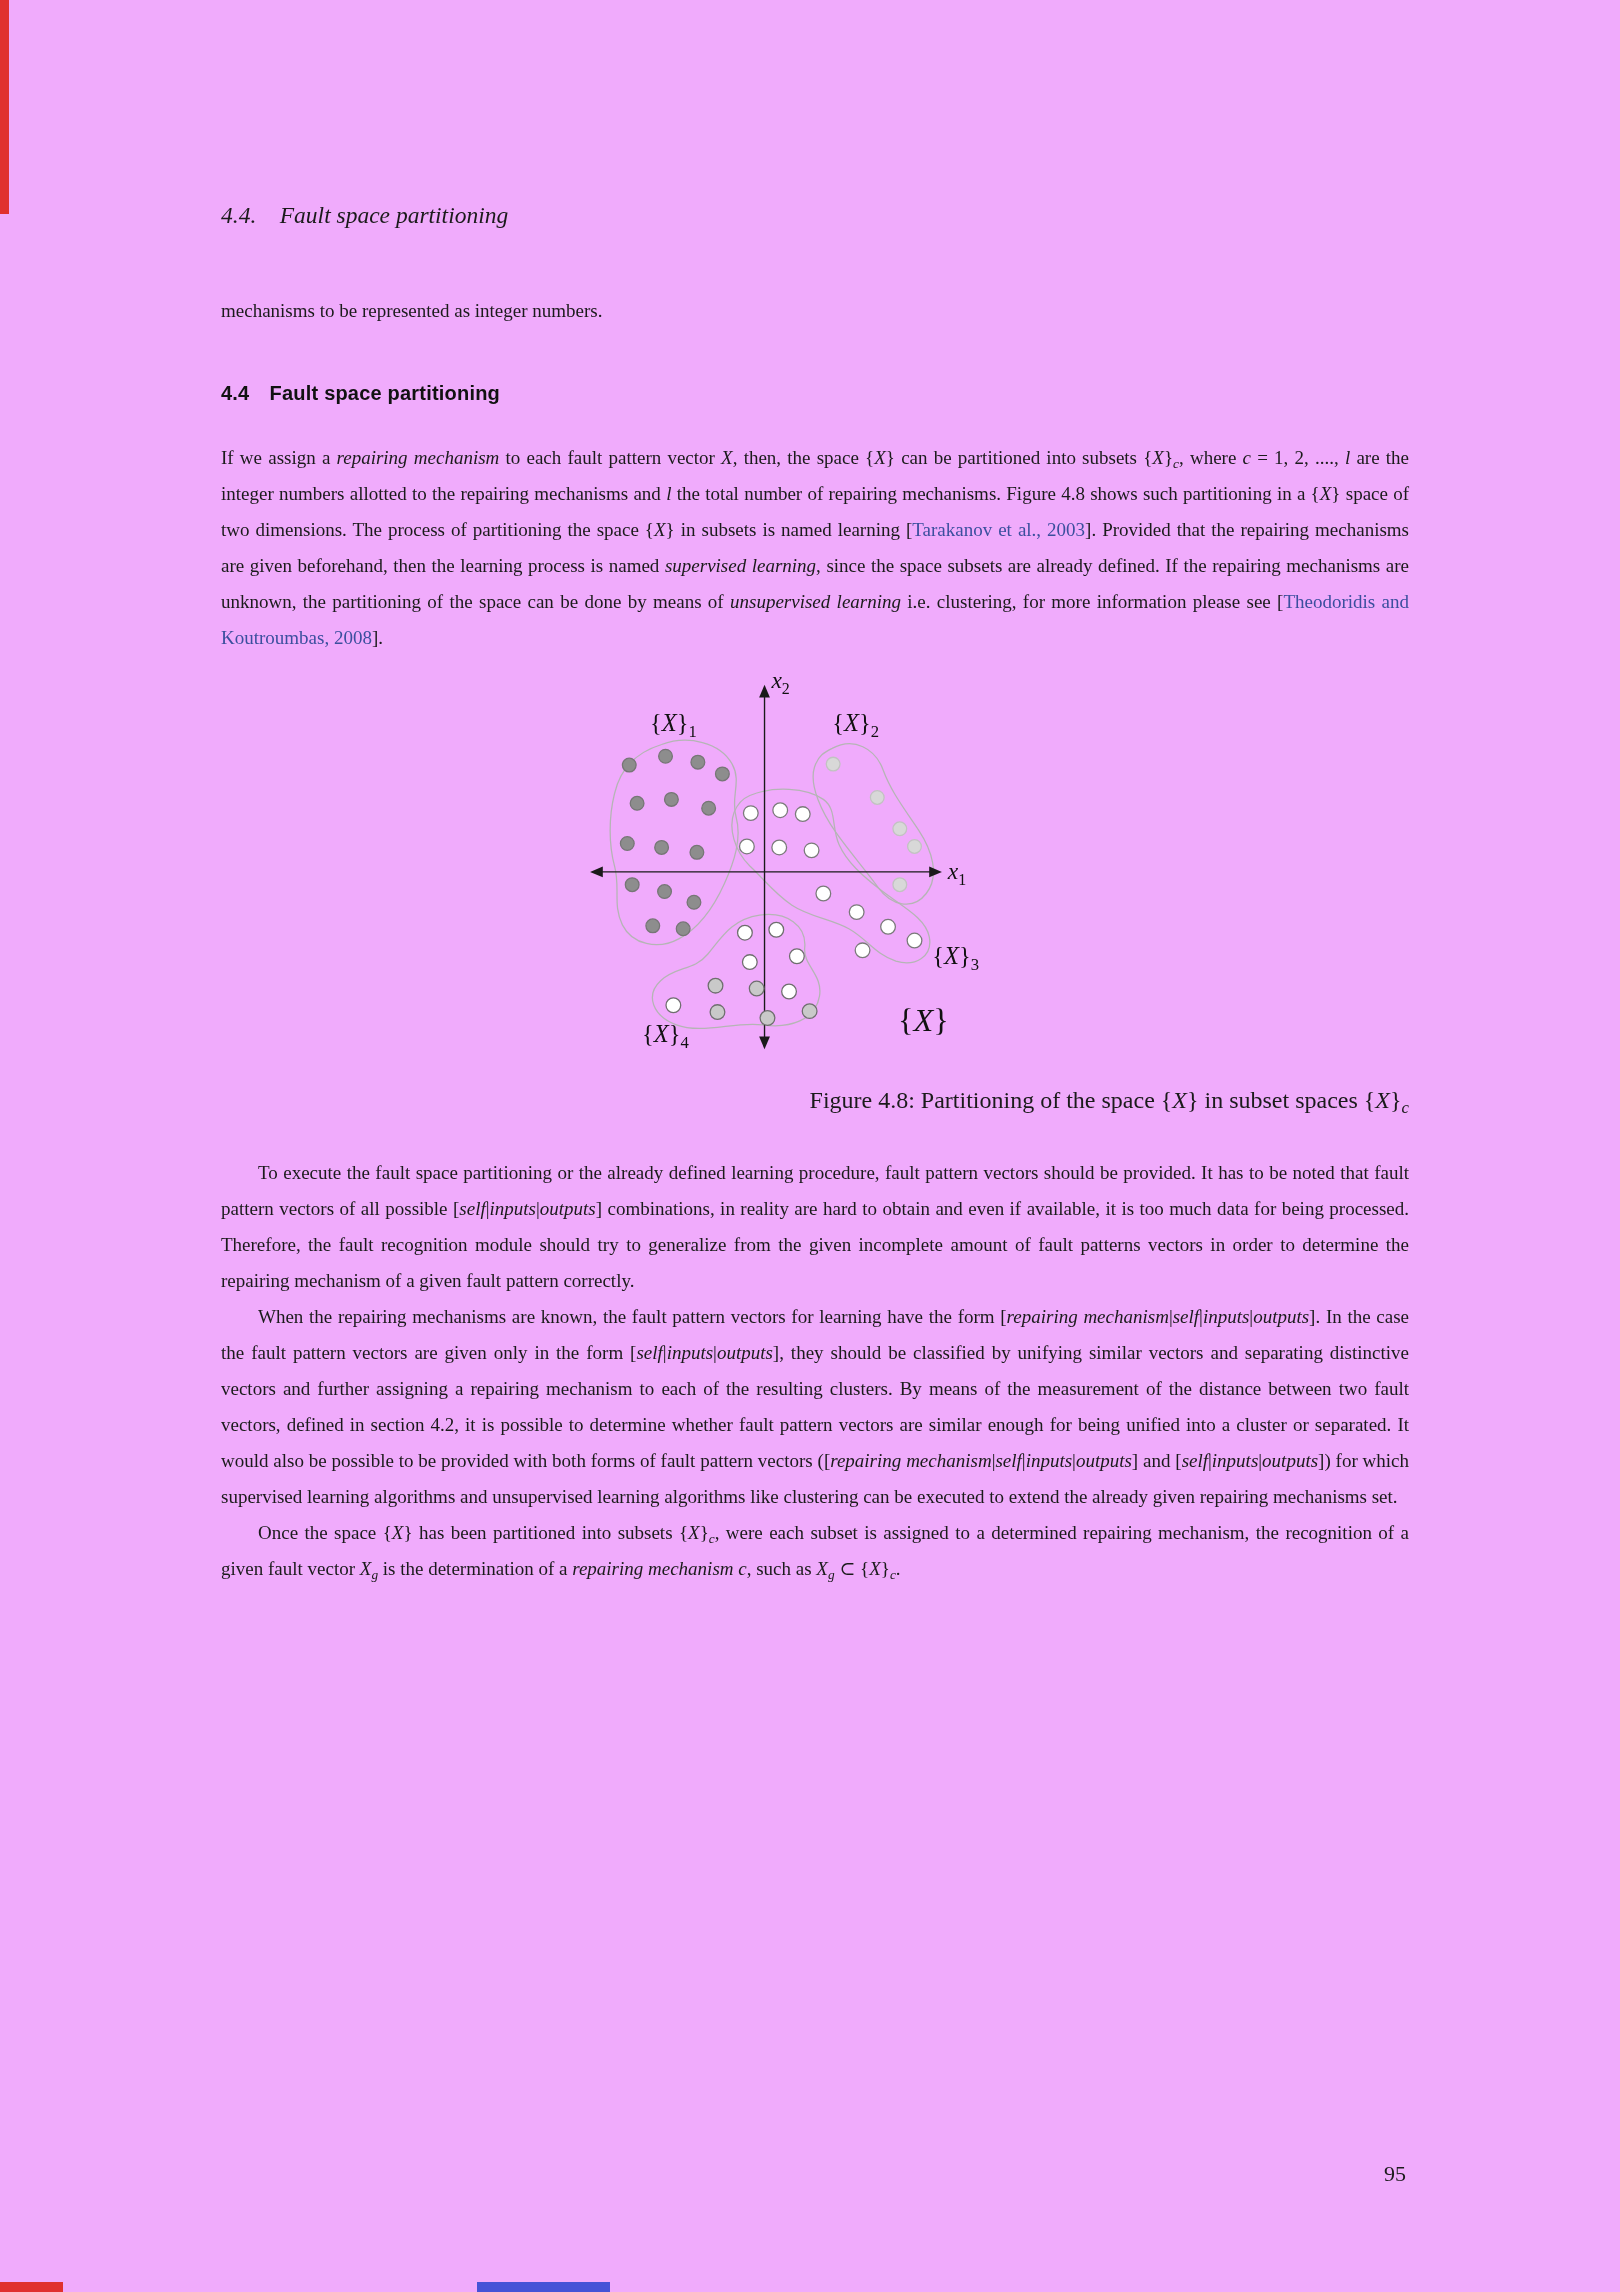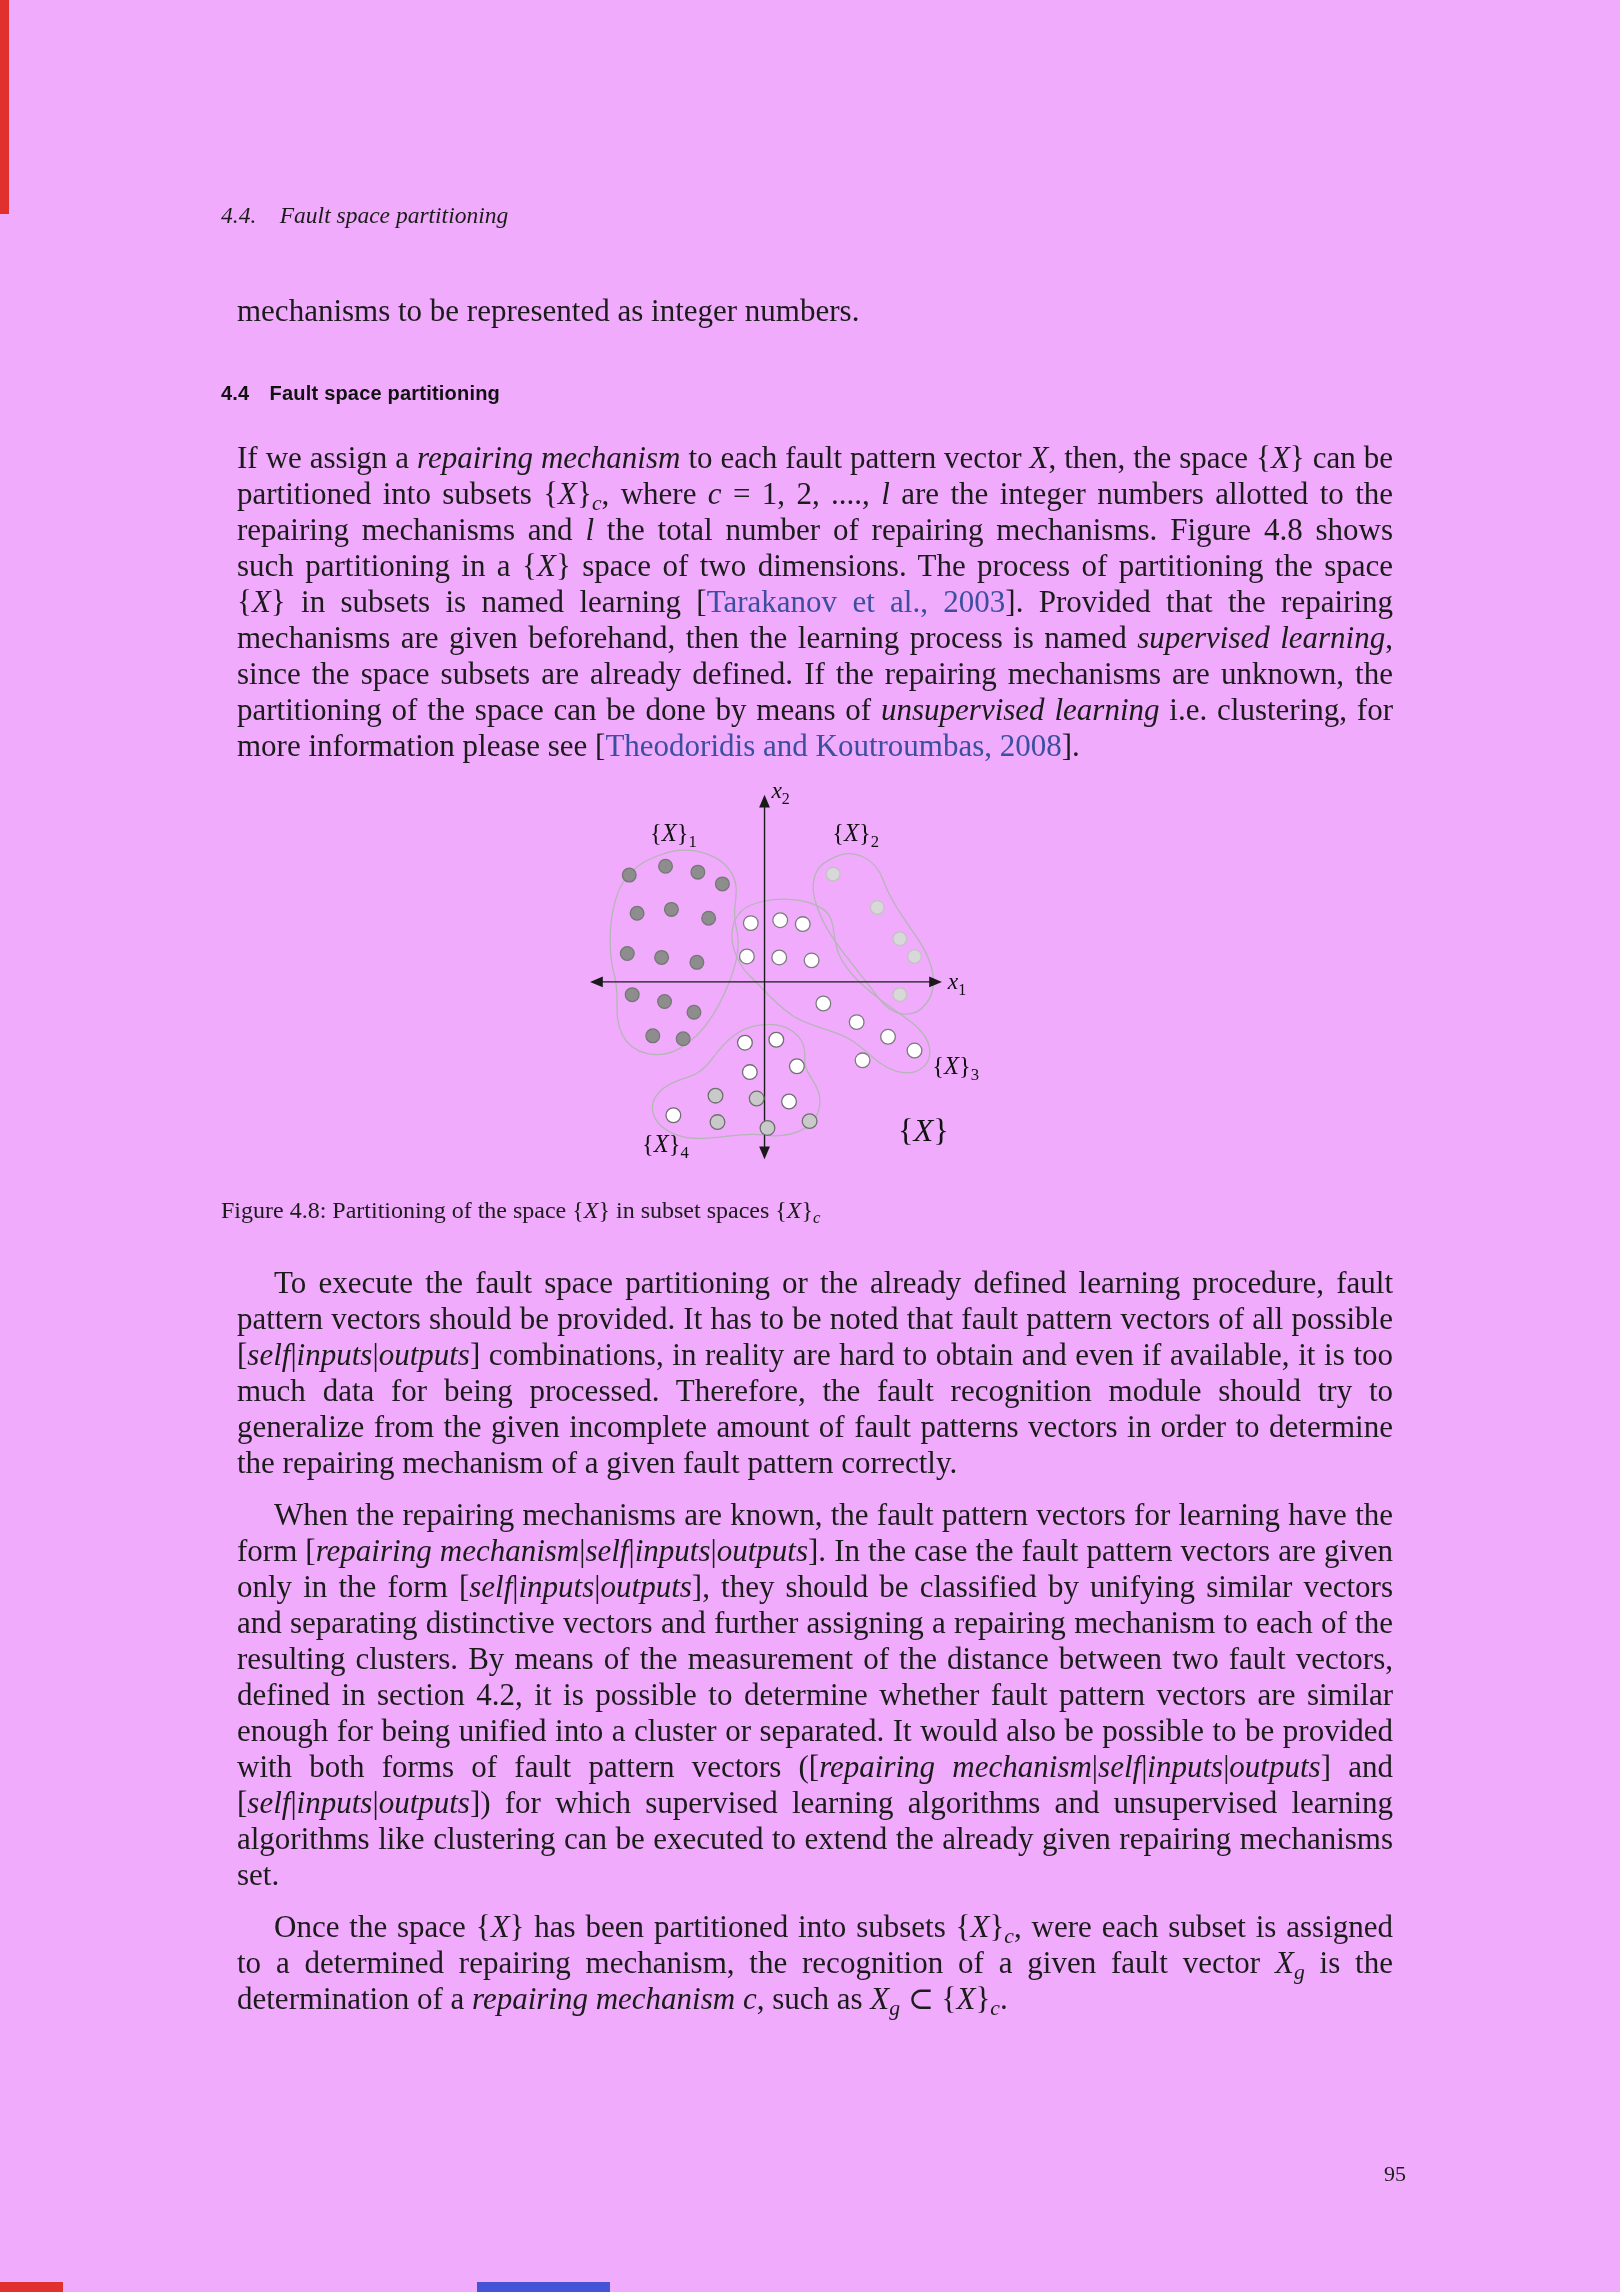--- a/index.html
+++ b/index.html
@@ -11,32 +11,32 @@
     color:#1b1b1b;
     font-family:"Liberation Serif","DejaVu Serif",serif;
   }
   .content{padding:201px 211px 0 221px;}
   .header-line{font-size:23.5px;font-style:italic;line-height:29px;}
   .section-title{
     font-family:"Liberation Sans","DejaVu Sans",sans-serif;
     font-weight:bold;font-size:20px;line-height:39px;
     margin:45px 0 0 0;color:#111;letter-spacing:0.2px;
   }
-  p{margin:16px;font-size:31px;line-height:36px;text-align:justify;}
+  p{margin:0;font-size:19px;line-height:36px;text-align:justify;}
   .first{margin-top:63px;}
   .p1{margin-top:27.4px;}
   .p2{margin-top:39px;}
   .indent{text-indent:37px;}
   .rs-i{font-style:italic;}
   .rs-m{font-style:italic;}
   .rs-msub{font-style:italic;font-size:0.7em;vertical-align:-0.28em;line-height:0;}
   .rs-l{color:var(--link,#3b4f9e);cursor:pointer;}
   #fig-svg{display:block;margin:13.7px auto 0;width:461px;height:397px;}
   #fig-svg text{font-family:"Liberation Serif","DejaVu Serif",serif;}
-  .caption{text-align:left;font-size:24px;line-height:31px;margin-top:17.6px;}
+  .caption{text-align:right;font-size:24px;line-height:31px;margin-top:17.6px;}
   .pageno{position:absolute;top:2161px;right:214px;font-size:22px;}
   .edge{position:absolute;}
   .edge-top-red{left:0;top:0;width:8.8px;height:214px;background:var(--edge-red,#e0312e);}
   .edge-bottom-red{left:0;bottom:0;width:63px;height:10.8px;background:var(--edge-red,#e0312e);}
   .edge-bottom-blue{left:477px;bottom:0;width:133px;height:10.8px;background:var(--edge-blue,#4553d7);}
 </style>
 </head>
 <body style="--link: #3b4f9e; --edge-red: #e0312e; --edge-blue: #4553d7; --text: #1b1b1b;">
 
 <div class="page">

